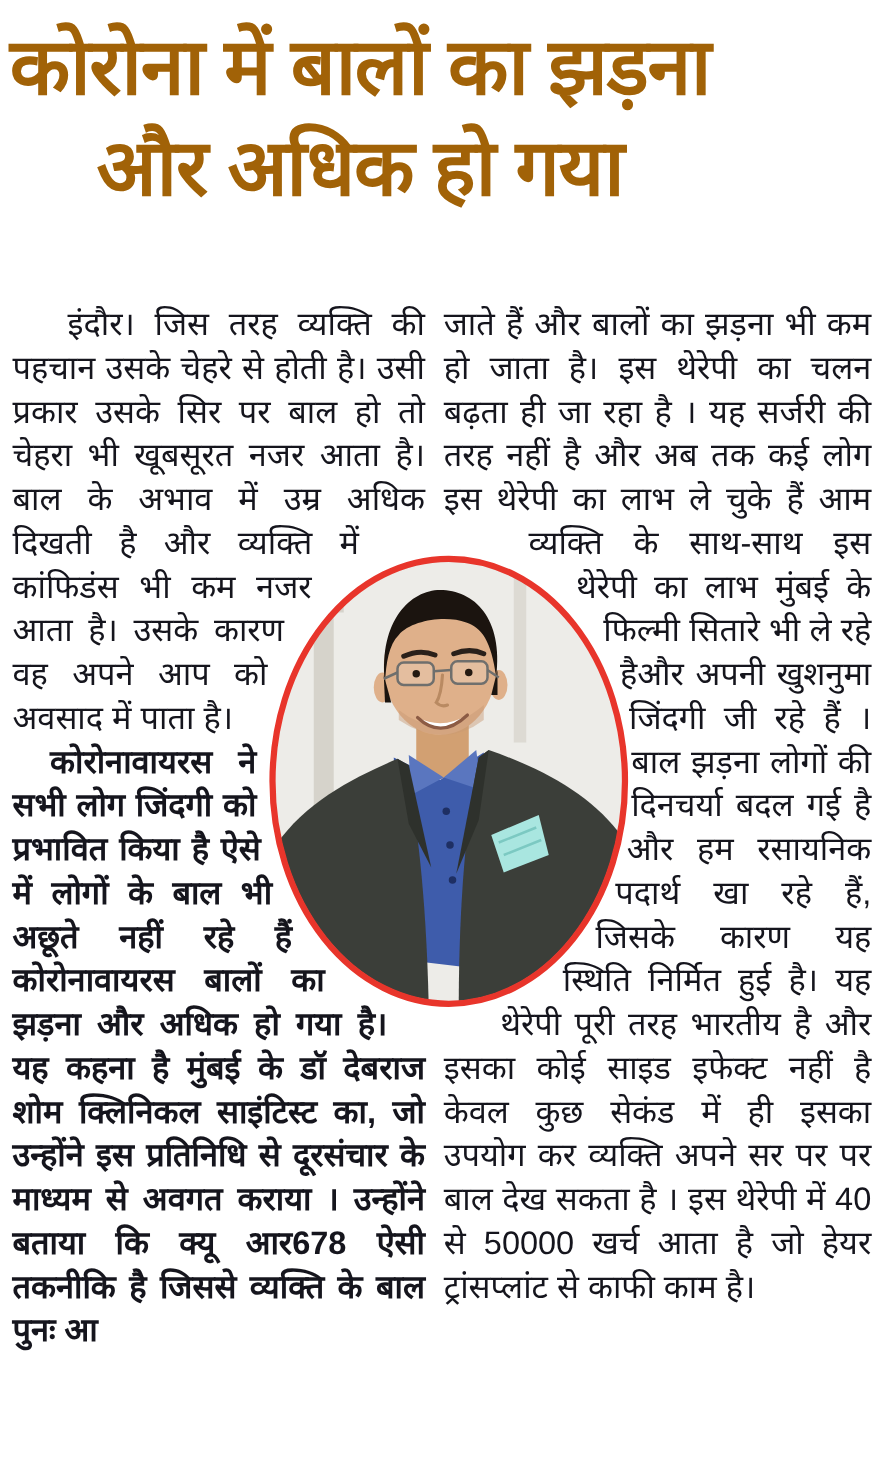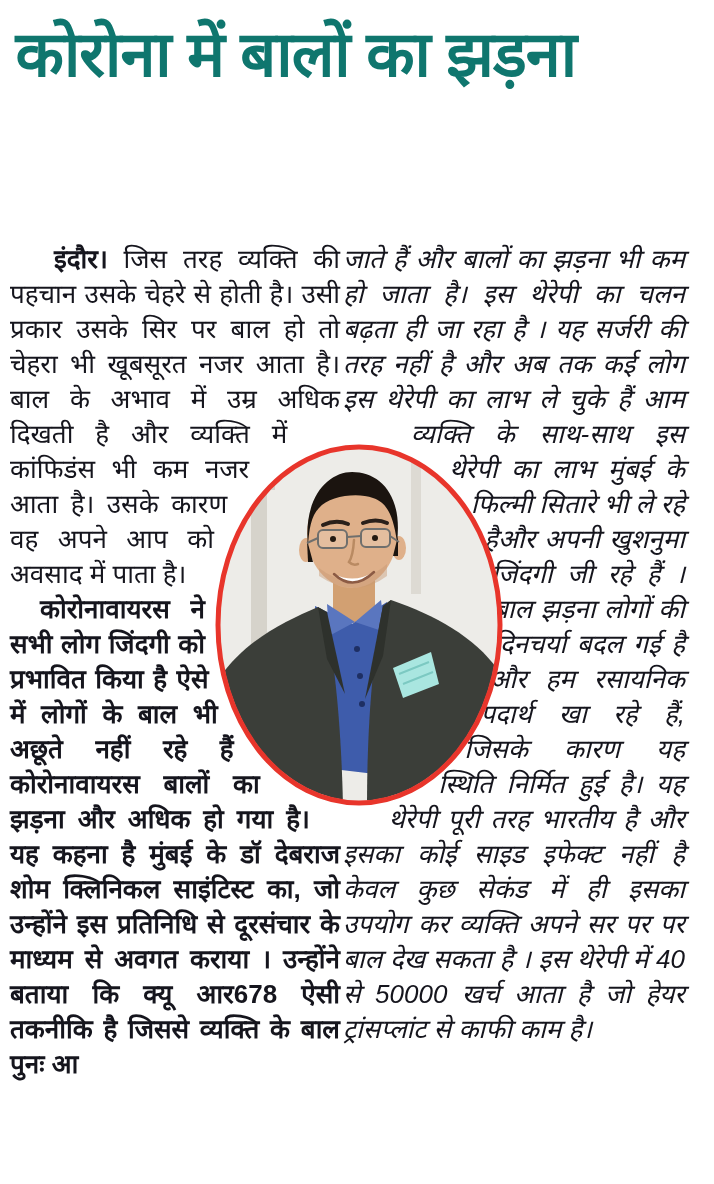--- a/index.html
+++ b/index.html
@@ -3,52 +3,53 @@
 <meta charset="utf-8">
 <style>
   html,body{margin:0;padding:0;}
   body{
     width:714px;height:1184px;position:relative;overflow:hidden;
     background:#ffffff;
     font-family:"Liberation Sans","DejaVu Sans",sans-serif;
   }
   .headline{
     position:absolute;left:0;top:14px;width:576px;
-    text-align:right;
+    text-align:center;
     font-size:63px;line-height:81px;font-weight:800;
-    color:#0f766e;letter-spacing:-1px;
+    color:#a16207;letter-spacing:-1px;
   }
   .columns-wrap{position:absolute;left:0;top:242px;width:714px;}
   .col{
     position:absolute;top:0;
     font-size:26px;line-height:35px;color:#15151d;
     text-align:justify;
   }
   .col-left{left:10px;width:330px;}
-  .col-right{left:343px;width:342px;font-style:italic;}
+  .col-right{left:355px;width:342px;}
   .col p{margin:0;padding:0;}
   .indent-lead{text-indent:44px;}
   .indent-para{text-indent:30px;font-weight:bold;}
-  .lead-bold{font-weight:bold;}
+  .lead-bold{font-weight:normal;}
   
   .oval-push-left{
     float:right;width:150px;height:580px;
     shape-outside:ellipse(154px 191px at 169px 379px);
   }
   .oval-push-right{
     float:left;width:150px;height:580px;
     shape-outside:ellipse(154px 191px at -4px 379px);
   }
   .photo-svg{position:absolute;left:215px;top:444px;width:288px;height:362px;}
 </style>
 </head>
 <body>
 
 <div class="headline">
   <div>कोरोना में बालों का झड़ना</div>
+  <div>और अधिक हो गया</div>
 </div>
 
 <div class="columns-wrap">
 
   <div class="col col-left">
     <div class="oval-push-left"></div>
     <p class="indent-lead"><span class="lead-bold">इंदौर।</span><span> जिस तरह व्यक्ति की पहचान उसके चेहरे से होती है। उसी प्रकार उसके सिर पर बाल हो तो चेहरा भी खूबसूरत नजर आता है। बाल के अभाव में उम्र अधिक दिखती है और व्यक्ति में कांफिडंस भी कम नजर आता है। उसके कारण वह अपने आप को अवसाद में पाता है।</span></p>
     <p class="indent-para"><span>कोरोनावायरस ने सभी लोग जिंदगी को प्रभावित किया है ऐसे में लोगों के बाल भी अछूते नहीं रहे हैं कोरोनावायरस बालों का झड़ना और अधिक हो गया है। यह कहना है मुंबई के डॉ देबराज शोम क्लिनिकल साइंटिस्ट का, जो उन्होंने इस प्रतिनिधि से दूरसंचार के माध्यम से अवगत कराया । उन्होंने बताया कि क्यू आर678 ऐसी तकनीकि है जिससे व्यक्ति के बाल पुनः आ</span></p>
   </div>
 

